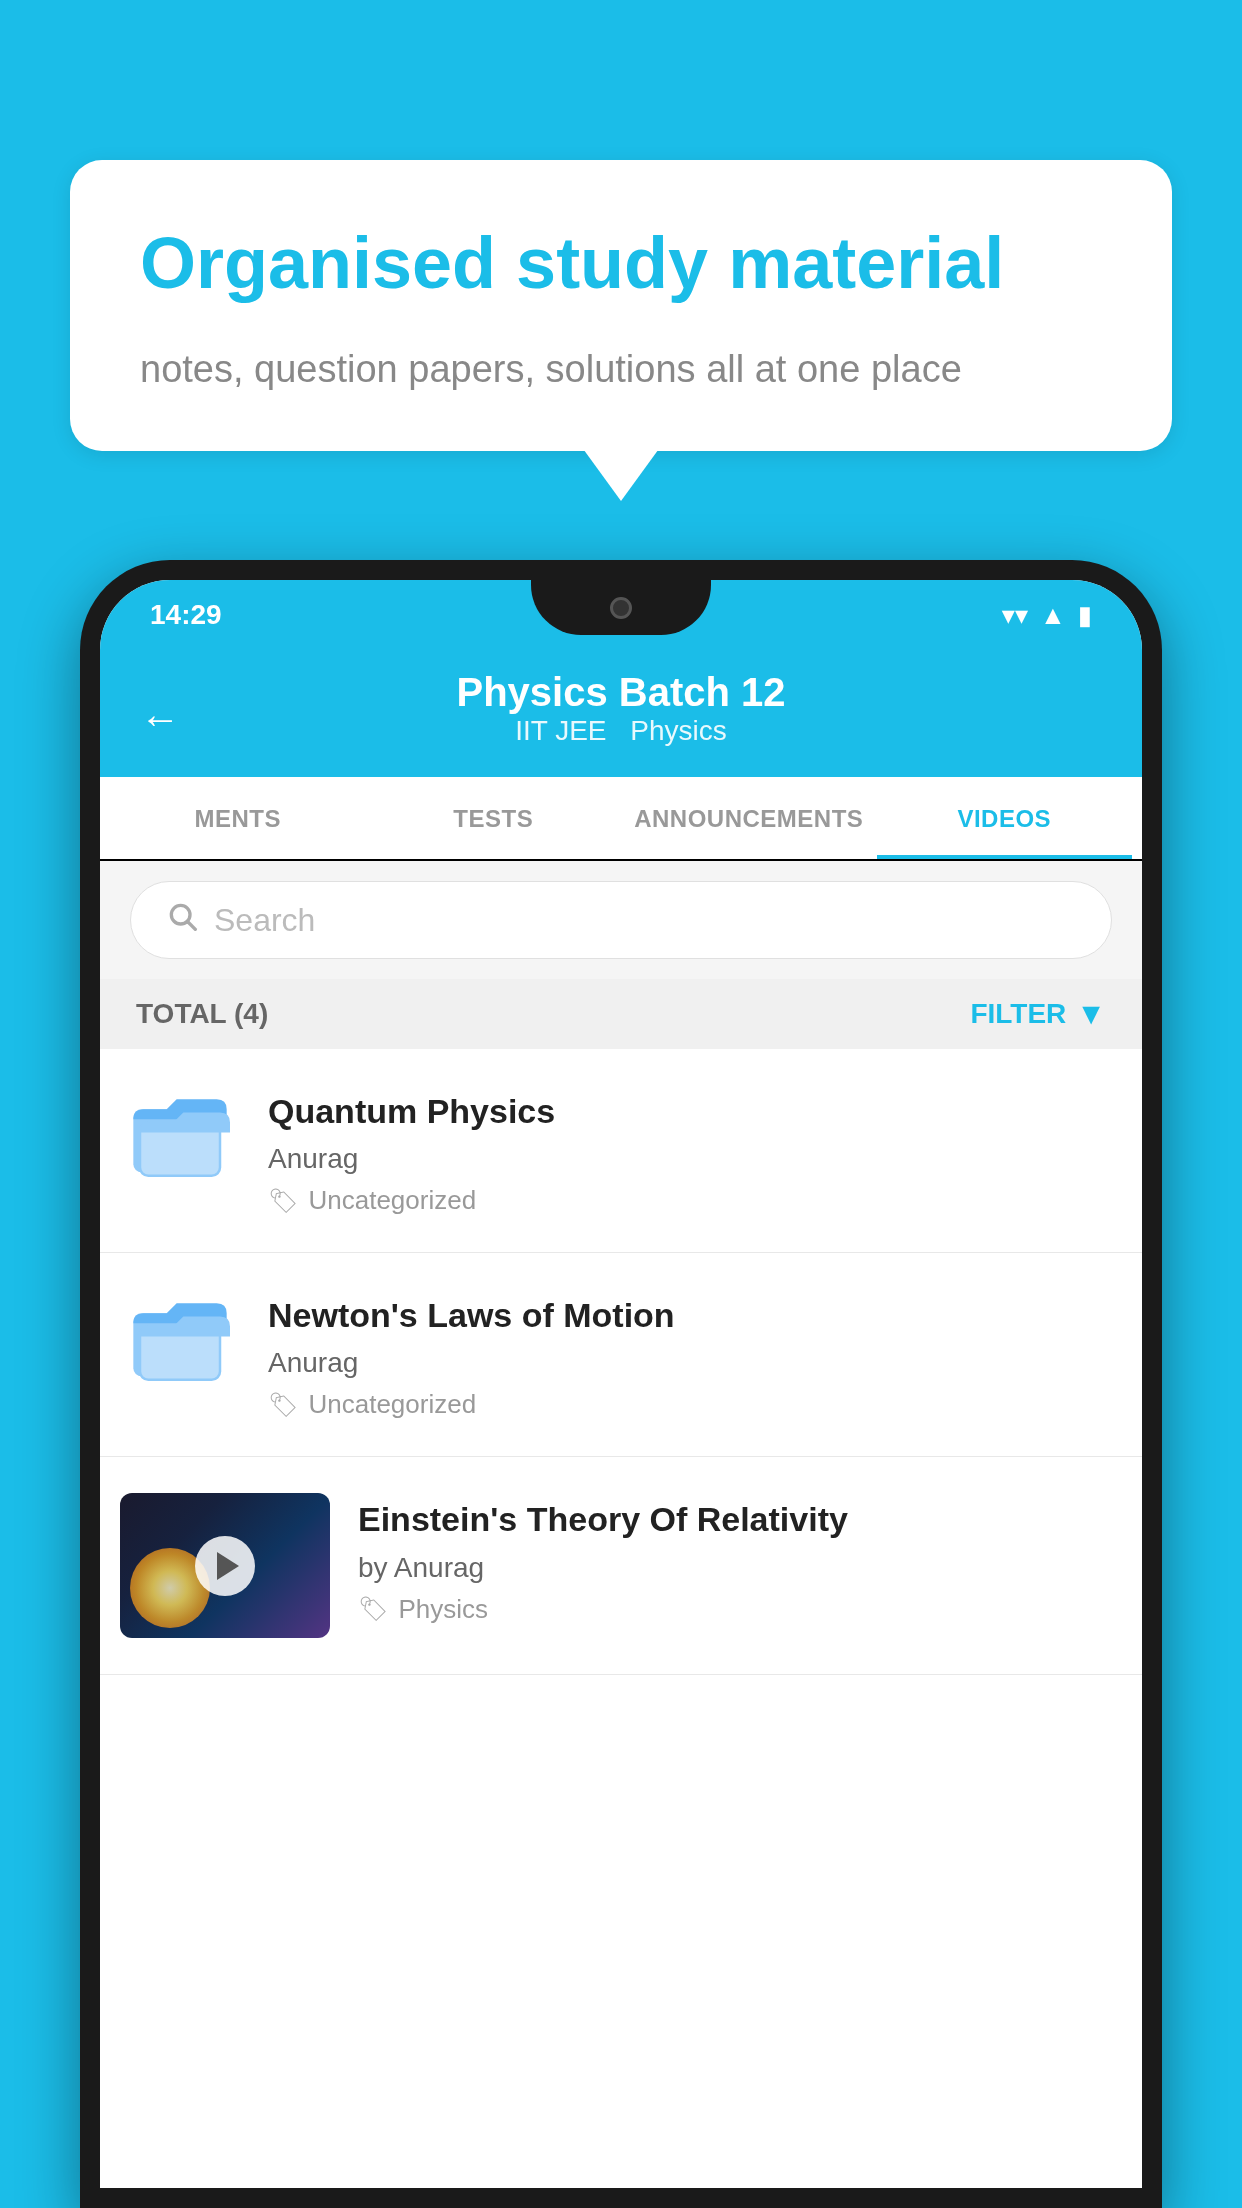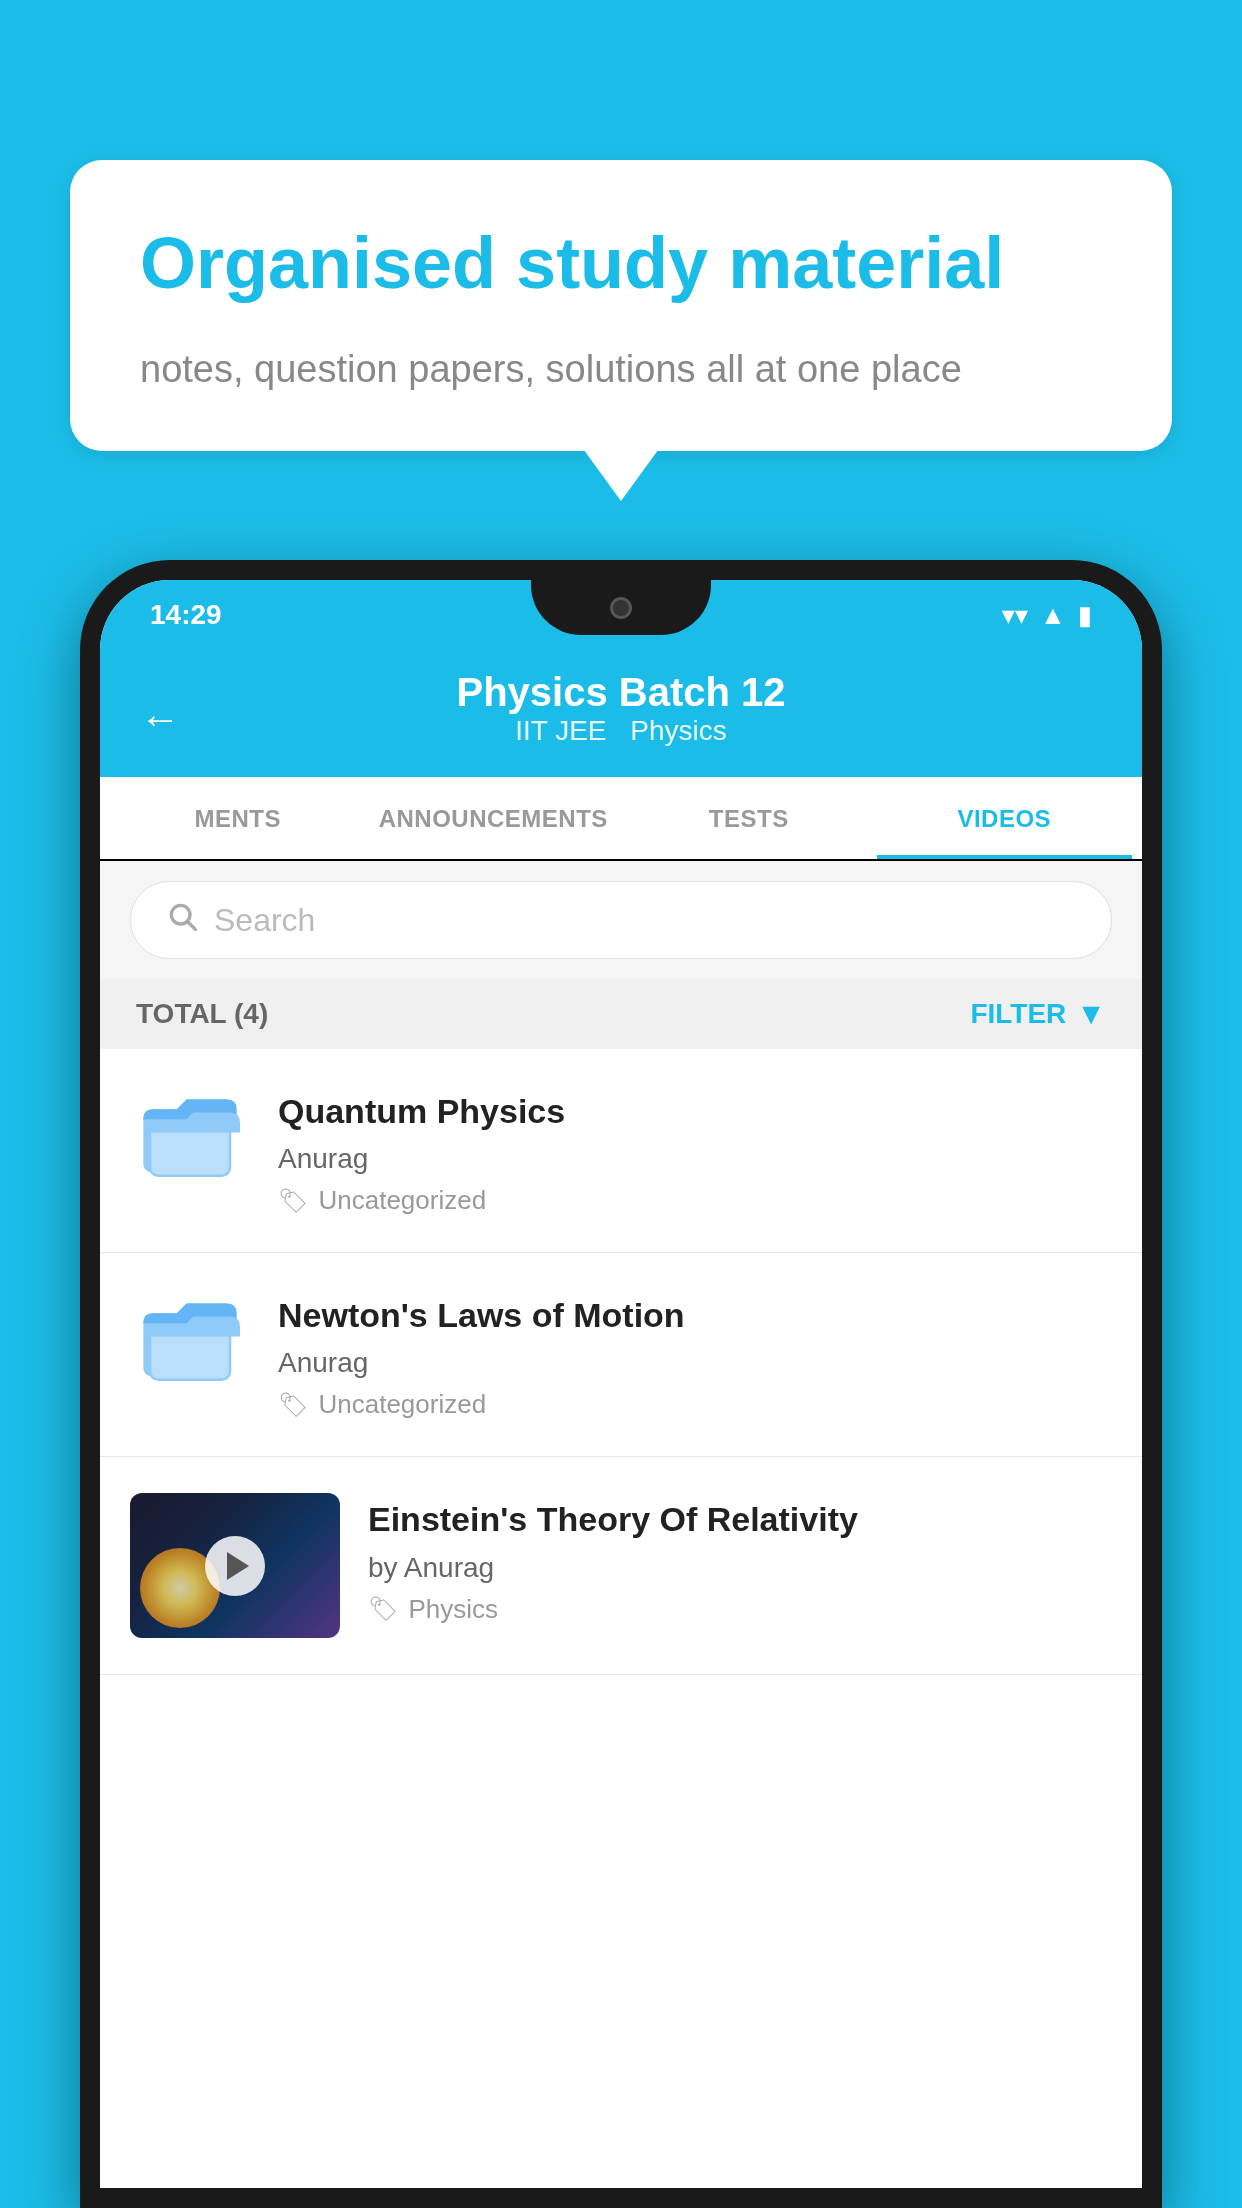--- a/index.html
+++ b/index.html
@@ -246,21 +246,21 @@
 
     
     .video-list {
       background: white;
       overflow-y: auto;
     }
 
     .video-item {
       display: flex;
       align-items: flex-start;
-      padding: 36px 30px;
+      padding: 36px 20px;
       border-bottom: 1px solid #e8e8e8;
       gap: 28px;
     }
 
     .video-thumb {
       width: 120px;
       flex-shrink: 0;
       display: flex;
       align-items: center;
       justify-content: center;
@@ -385,24 +385,24 @@
         <span class="batch-tag">IIT JEE</span>
         <span class="batch-tag">Physics</span>
       </div>
     </div>
 
     <div class="tab-bar">
       <div class="tab-item">
         <span>MENTS</span>
       </div>
       <div class="tab-item">
+        <span>TESTS</span>
+      </div>
+      <div class="tab-item">
         <span>ANNOUNCEMENTS</span>
-      </div>
-      <div class="tab-item">
-        <span>TESTS</span>
       </div>
       <div class="tab-item active">
         <span>VIDEOS</span>
       </div>
     </div>
 
     <div class="search-container">
       <div class="search-bar">
         <span class="search-icon-svg">
           <svg width="32" height="32" viewBox="0 0 24 24" fill="none" stroke="#aaa" stroke-width="2.5" stroke-linecap="round">

